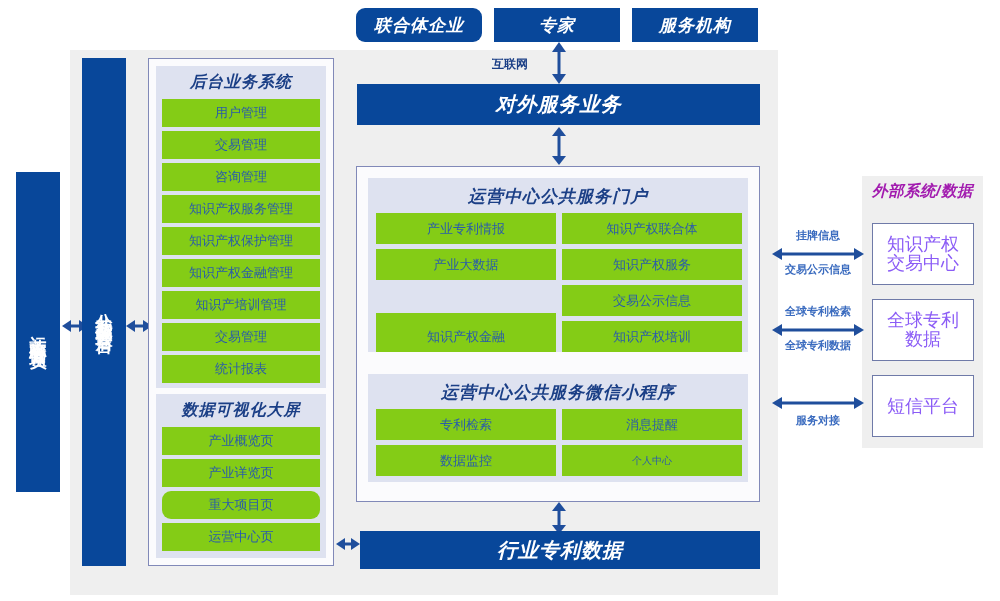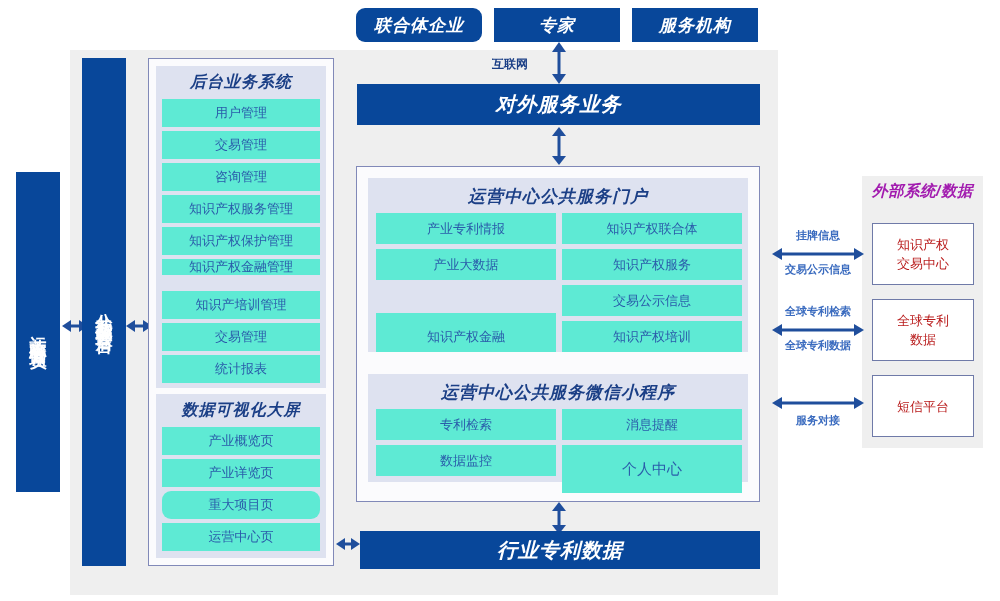--- a/index.html
+++ b/index.html
@@ -22,29 +22,29 @@
   .pillar{background:#08479a;color:#ffffff;font-weight:bold;font-size:17px;
           writing-mode:vertical-rl;text-orientation:upright;
           display:flex;align-items:center;justify-content:center;
           letter-spacing:3px;}
 
   
   .group-box{background:#fbfbfd;border:1px solid #8189b8;}
   .panel{background:#dee2f0;}
   .panel-title{color:#1b3f86;font-weight:bold;font-style:italic;
                text-align:center;letter-spacing:1px;}
-  .cell{background:#5eead4;color:#2a5caa;text-align:center;
+  .cell{background:#84cc16;color:#2a5caa;text-align:center;
         display:flex;align-items:center;justify-content:center;}
 
   
   #ext-panel{background:#efefef;}
   .ext-title{color:#a21caf;font-weight:bold;font-style:italic;text-align:center;
              font-size:15.5px;letter-spacing:.5px;}
-  .ext-box{background:#ffffff;border:1px solid #6f7aa8;color:#b91c1c;
-           font-size:13px;line-height:19px;text-align:center;
+  .ext-box{background:#ffffff;border:1px solid #6f7aa8;color:#8b5cf6;
+           font-size:18px;line-height:19px;text-align:center;
            display:flex;align-items:center;justify-content:center;}
 
   
   .link-label{color:#3a6bbf;font-size:11px;font-weight:bold;white-space:nowrap;
               text-align:center;}
   .net-label{color:#1b3f86;font-size:12px;font-weight:bold;white-space:nowrap;}
 
   svg{display:block;overflow:visible;}
 </style>
 </head>
@@ -98,21 +98,21 @@
 <div class="abs group-box" style="left:148px;top:58px;width:186px;height:508px;"></div>
 
 <div class="abs panel" style="left:156px;top:66px;width:170px;height:322px;"></div>
 <div class="abs panel-title" style="left:156px;top:72px;width:170px;font-size:16px;">后台业务系统</div>
 
 <div class="abs cell" style="left:162px;top:99px;width:158px;height:28px;font-size:13px;">用户管理</div>
 <div class="abs cell" style="left:162px;top:131px;width:158px;height:28px;font-size:13px;">交易管理</div>
 <div class="abs cell" style="left:162px;top:163px;width:158px;height:28px;font-size:13px;">咨询管理</div>
 <div class="abs cell" style="left:162px;top:195px;width:158px;height:28px;font-size:13px;">知识产权服务管理</div>
 <div class="abs cell" style="left:162px;top:227px;width:158px;height:28px;font-size:13px;">知识产权保护管理</div>
-<div class="abs cell" style="left:162px;top:259px;width:158px;height:16px;font-size:13px;text-align:right;">知识产权金融管理</div>
+<div class="abs cell" style="left:162px;top:259px;width:158px;height:28px;font-size:13px;text-align:right;">知识产权金融管理</div>
 <div class="abs cell" style="left:162px;top:291px;width:158px;height:28px;font-size:13px;">知识产培训管理</div>
 <div class="abs cell" style="left:162px;top:323px;width:158px;height:28px;font-size:13px;">交易管理</div>
 <div class="abs cell" style="left:162px;top:355px;width:158px;height:28px;font-size:13px;">统计报表</div>
 
 <div class="abs panel" style="left:156px;top:394px;width:170px;height:164px;"></div>
 <div class="abs panel-title" style="left:156px;top:400px;width:170px;font-size:16px;">数据可视化大屏</div>
 
 <div class="abs cell" style="left:162px;top:427px;width:158px;height:28px;font-size:13px;">产业概览页</div>
 <div class="abs cell" style="left:162px;top:459px;width:158px;height:28px;font-size:13px;">产业详览页</div>
 <div class="abs cell" style="left:162px;top:491px;width:158px;height:28px;font-size:13px;border-radius:9px;">重大项目页</div>
@@ -139,21 +139,21 @@
 <div class="abs cell" style="left:562px;top:285px;width:180px;height:31px;font-size:13px;">交易公示信息</div>
 <div class="abs cell" style="left:376px;top:321px;width:180px;height:31px;font-size:13px;">知识产权金融</div>
 <div class="abs cell" style="left:562px;top:321px;width:180px;height:31px;font-size:13px;text-align:center;">知识产权培训</div>
 
 <div class="abs panel" style="left:368px;top:374px;width:380px;height:108px;"></div>
 <div class="abs panel-title" style="left:368px;top:381px;width:380px;font-size:17px;">运营中心公共服务微信小程序</div>
 
 <div class="abs cell" style="left:376px;top:409px;width:180px;height:31px;font-size:13px;">专利检索</div>
 <div class="abs cell" style="left:562px;top:409px;width:180px;height:31px;font-size:13px;">消息提醒</div>
 <div class="abs cell" style="left:376px;top:445px;width:180px;height:31px;font-size:13px;">数据监控</div>
-<div class="abs cell" style="left:562px;top:445px;width:180px;height:48px;font-size:15px;">个人中心</div>
+<div class="abs cell" style="left:562px;top:445px;width:180px;height:31px;font-size:10px;">个人中心</div>
 
 <div class="abs" style="left:548px;top:502px;">
   <svg width="22" height="32" viewBox="0 0 22 32">
     <line x1="11" y1="6" x2="11" y2="26" stroke="#1f4e9c" stroke-width="3"></line>
     <polygon points="11,0 4,9 18,9" fill="#1f4e9c"></polygon>
     <polygon points="11,32 4,23 18,23" fill="#1f4e9c"></polygon>
   </svg>
 </div>
 
 <div class="abs blue-bar" style="left:360px;top:531px;width:400px;height:38px;font-size:20px;">行业专利数据</div>

